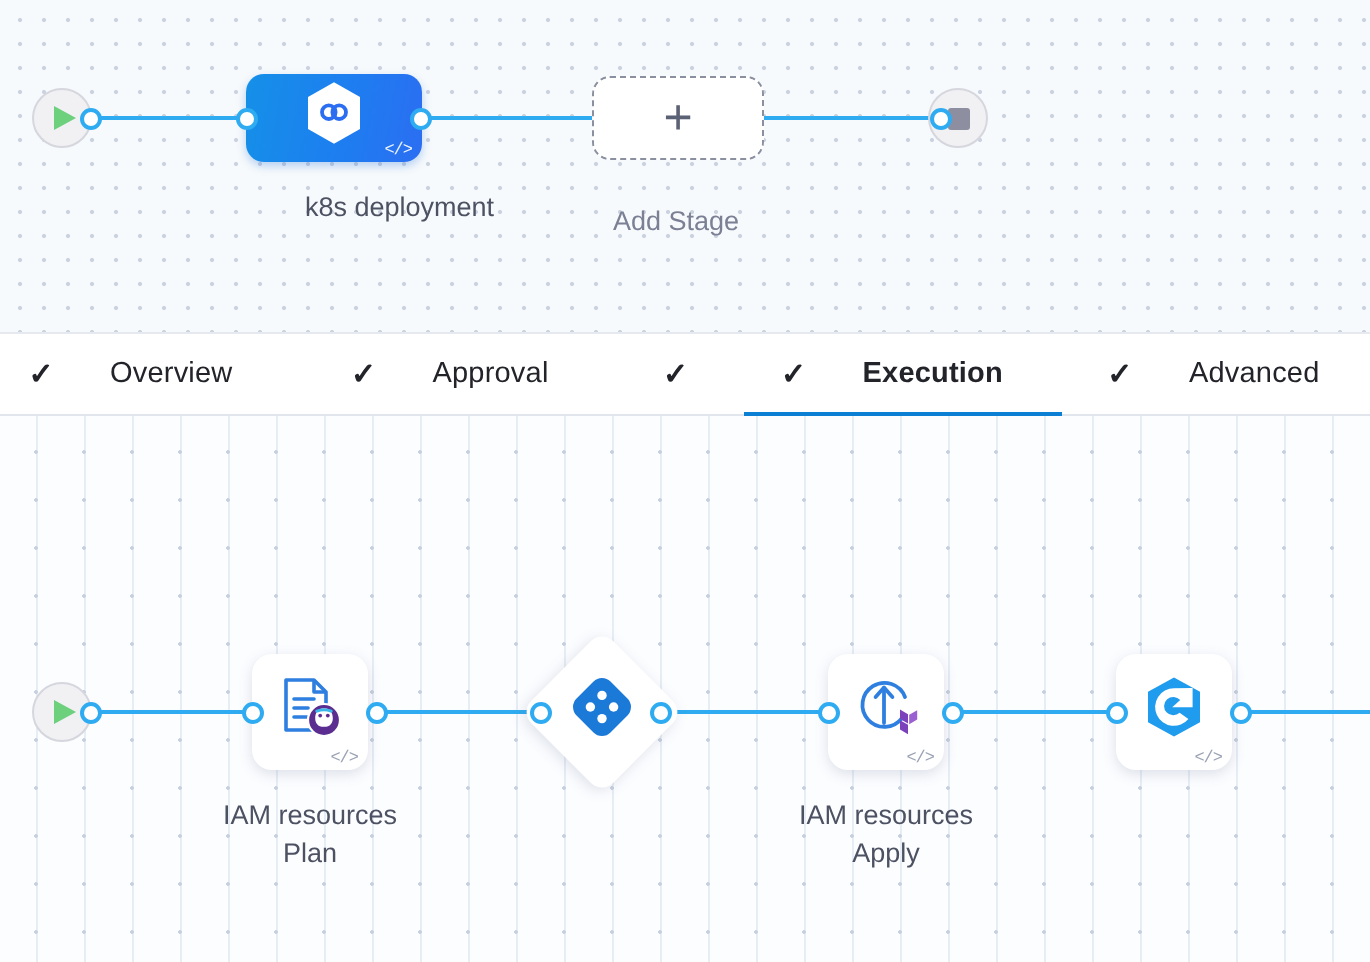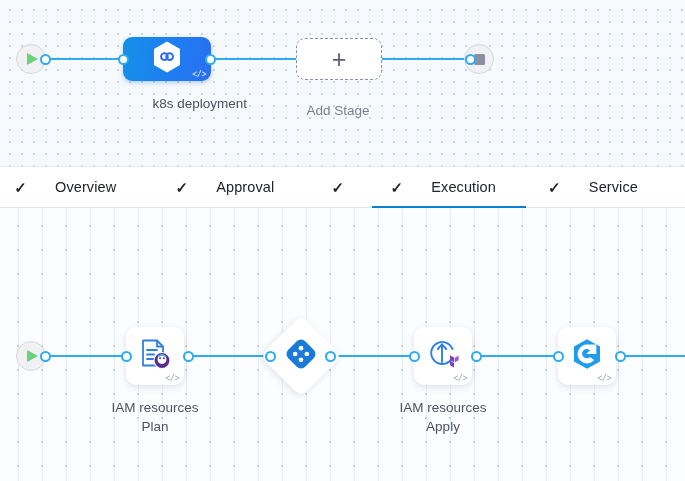--- a/index.html
+++ b/index.html
@@ -67,21 +67,21 @@
     font-size: 15px;
     color: #22242a;
     font-weight: 700;
   }
   .tab .tab-label {
     font-size: 14.5px;
     color: #22242a;
     letter-spacing: 0.1px;
     margin-left: 20px;
   }
-  .tab.active .tab-label { font-weight: 400; }
+  .tab.active .tab-label { font-weight: 700; }
   .tab .tab-underline {
     position: absolute;
     left: 0;
     right: 0;
     bottom: -1px;
     height: 3px;
     background: transparent;
   }
   .tab.active .tab-underline { background: #0b7fd4; }
 
@@ -308,21 +308,21 @@
     </div>
 
     <div class="tab active" style="padding-left:18px; padding-right:30px;">
       <span class="tab-check">✓</span>
       <span class="tab-label">Execution</span>
       <span class="tab-underline"></span>
     </div>
 
     <div class="tab" style="padding-left:22px;">
       <span class="tab-check">✓</span>
-      <span class="tab-label">Service</span>
+      <span class="tab-label">Advanced</span>
       <span class="tab-underline"></span>
     </div>
 
   </div>
 
   <div class="step-canvas">
 
     <div class="wire" style="left:44px; top:147px; width:90px;"></div>
     <div class="wire" style="left:188px; top:147px; width:82px;"></div>
     <div class="wire" style="left:330px; top:147px; width:86px;"></div>

